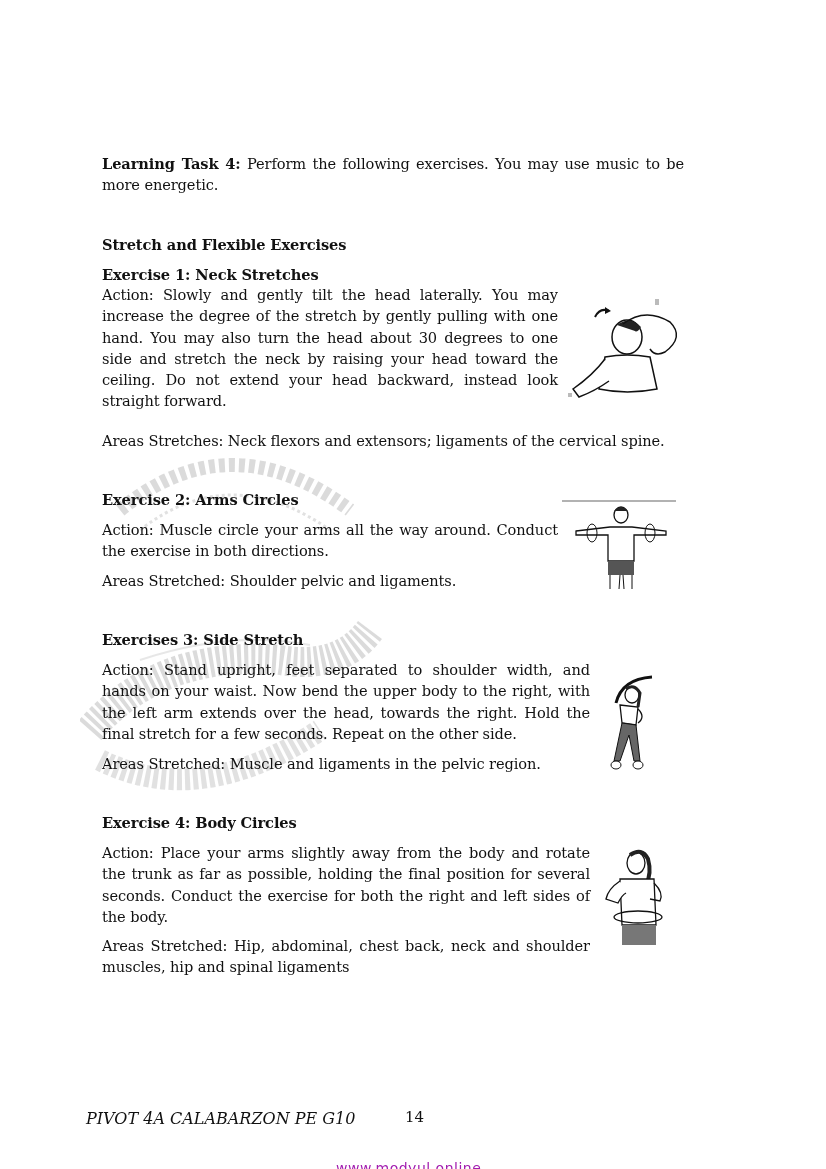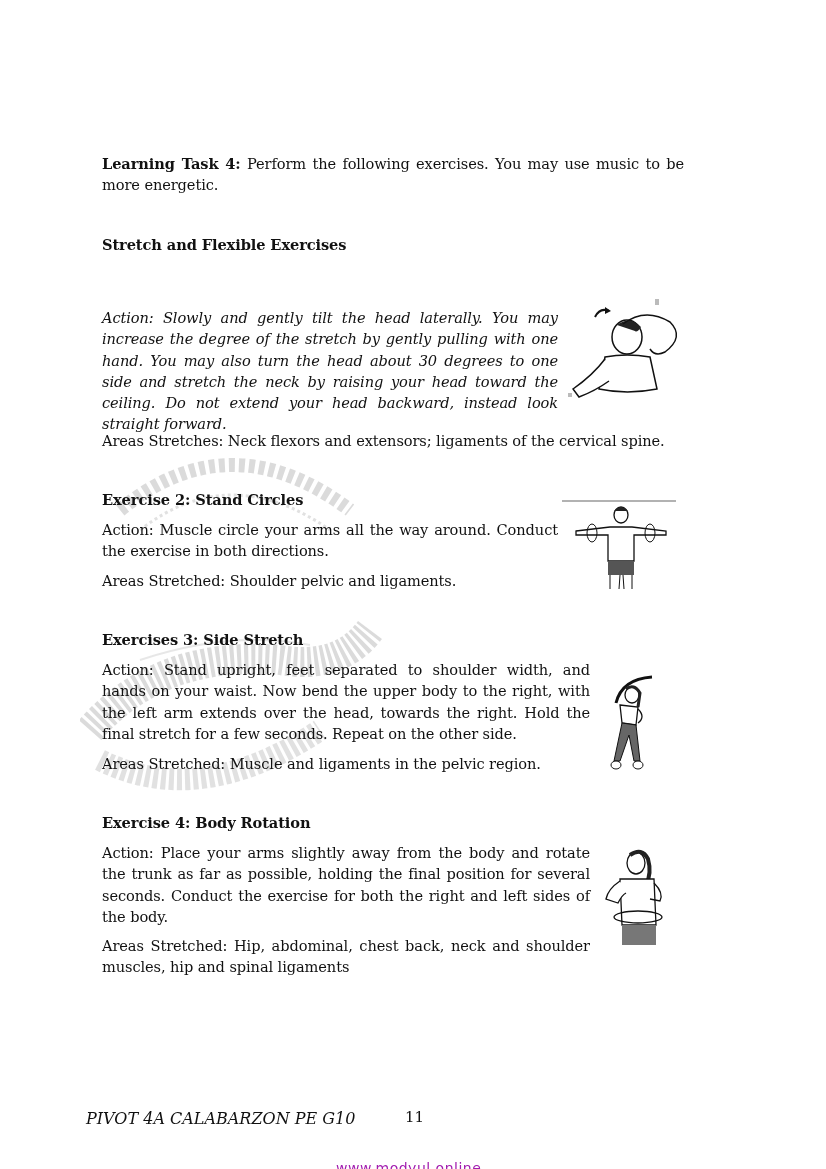--- a/index.html
+++ b/index.html
@@ -28,37 +28,38 @@
     <path d="M20 330 Q120 380 240 300" fill="none" stroke="#aaa" stroke-width="22" stroke-dasharray="5 3"></path>
     <path d="M60 230 Q150 200 230 215" fill="none" stroke="#bbb" stroke-width="2"></path>
   </svg>
 
   <div class="abs txt just" style="left:102px; top:118px; width:582px;">
     <span class="bold">Learning Task 4:</span><span> Perform the following exercises. You may use music to be more energetic.</span>
   </div>
 
   <div class="abs txt bold" style="left:102px; top:199px;">Stretch and Flexible Exercises</div>
 
-  <div class="abs txt just" style="left:102px; top:272px; width:456px;font-style:italic;">Action: Slowly and gently tilt the head laterally. You may increase the degree of the stretch by gently pulling with one hand. You may also turn the head about 30 degrees to one side and stretch the neck by raising your head toward the ceiling. Do not extend your head backward, instead look straight forward.</div>
+  <div class="abs txt bold" style="left:102px; top:229px;">Exercise 1: Neck Stretches</div>
+  <div class="abs txt just" style="left:102px; top:249px; width:456px;">Action: Slowly and gently tilt the head laterally. You may increase the degree of the stretch by gently pulling with one hand. You may also turn the head about 30 degrees to one side and stretch the neck by raising your head toward the ceiling. Do not extend your head backward, instead look straight forward.</div>
   <div class="abs txt" style="left:102px; top:395px; width:600px; white-space:nowrap;">Areas Stretches: Neck flexors and extensors; ligaments of the cervical spine.</div>
   <div class="abs illus" style="left:565px; top:262px;">
     <svg width="120" height="110" viewBox="0 0 120 110">
       <path d="M30 20 Q35 10 44 14" fill="none" stroke="#111" stroke-width="2"></path>
       <path d="M40 10 L46 14 L40 17 Z" fill="#111"></path>
       <ellipse cx="62" cy="40" rx="15" ry="17" fill="#fff" stroke="#111" stroke-width="1.5"></ellipse>
       <path d="M52 28 Q65 18 76 30 Q72 36 70 34" fill="#222"></path>
       <path d="M58 27 Q80 10 105 25 Q120 40 100 55 Q90 60 85 52" fill="none" stroke="#111" stroke-width="1.5"></path>
       <path d="M40 60 Q62 56 85 60 L92 92 Q62 98 34 92 Z" fill="#fff" stroke="#111" stroke-width="1.5"></path>
       <path d="M40 62 Q28 78 8 92 L14 100 Q30 94 44 84" fill="#fff" stroke="#111" stroke-width="1.5"></path>
       <rect x="90" y="2" width="4" height="6" fill="#bbb"></rect>
       <rect x="3" y="96" width="4" height="4" fill="#bbb"></rect>
     </svg>
   </div>
 
-  <div class="abs txt bold" style="left:102px; top:454px;">Exercise 2: Stand Circles</div>
+  <div class="abs txt bold" style="left:102px; top:454px;">Exercise 2: Arms Circles</div>
   <div class="abs txt just" style="left:102px; top:484px; width:456px;">Action: Muscle circle your arms all the way around. Conduct the exercise in both directions.</div>
   <div class="abs txt" style="left:102px; top:535px; width:456px;">Areas Stretched: Shoulder pelvic and ligaments.</div>
   <div class="abs illus" style="left:562px; top:464px;">
     <svg width="118" height="92" viewBox="0 0 118 92">
       <line x1="0" y1="2" x2="114" y2="2" stroke="#999" stroke-width="1.5"></line>
       <ellipse cx="59" cy="16" rx="7" ry="8" fill="#fff" stroke="#111" stroke-width="1.3"></ellipse>
       <path d="M52 12 Q59 4 66 12" fill="#222"></path>
       <path d="M14 32 L48 28 L70 28 L104 32 L104 36 L72 36 L72 62 L46 62 L46 36 L14 36 Z" fill="#fff" stroke="#111" stroke-width="1.3"></path>
       <ellipse cx="30" cy="34" rx="5" ry="9" fill="none" stroke="#111" stroke-width="1"></ellipse>
       <ellipse cx="88" cy="34" rx="5" ry="9" fill="none" stroke="#111" stroke-width="1"></ellipse>
@@ -79,32 +80,32 @@
       <ellipse cx="30" cy="22" rx="7" ry="8" fill="#fff" stroke="#111" stroke-width="1.3"></ellipse>
       <path d="M24 16 Q32 10 38 20 L36 34" fill="none" stroke="#222" stroke-width="3"></path>
       <path d="M18 32 L36 34 L34 52 L20 50 Z" fill="#fff" stroke="#111" stroke-width="1.3"></path>
       <path d="M36 36 Q44 44 36 50" fill="none" stroke="#111" stroke-width="1.3"></path>
       <path d="M20 50 L34 52 L38 88 L32 88 L27 62 L18 88 L12 88 Z" fill="#666" stroke="#111" stroke-width="1"></path>
       <ellipse cx="14" cy="92" rx="5" ry="4" fill="#fff" stroke="#111"></ellipse>
       <ellipse cx="36" cy="92" rx="5" ry="4" fill="#fff" stroke="#111"></ellipse>
     </svg>
   </div>
 
-  <div class="abs txt bold" style="left:102px; top:777px;">Exercise 4: Body Rotation</div>
+  <div class="abs txt bold" style="left:102px; top:777px;">Exercise 4: Body Circles</div>
   <div class="abs txt just" style="left:102px; top:807px; width:488px;">Action: Place your arms slightly away from the body and rotate the trunk as far as possible, holding the final position for several seconds. Conduct the exercise for both the right and left sides of the body.</div>
   <div class="abs txt just" style="left:102px; top:900px; width:488px;">Areas Stretched: Hip, abdominal, chest back, neck and shoulder muscles, hip and spinal ligaments</div>
   <div class="abs illus" style="left:598px; top:810px;">
     <svg width="80" height="100" viewBox="0 0 80 100">
       <ellipse cx="38" cy="18" rx="9" ry="11" fill="#fff" stroke="#111" stroke-width="1.3"></ellipse>
       <path d="M32 10 Q44 2 50 14 Q54 28 48 40" fill="none" stroke="#222" stroke-width="4"></path>
       <path d="M22 34 L56 34 L58 80 L24 80 Z" fill="#fff" stroke="#111" stroke-width="1.3"></path>
       <path d="M22 36 Q10 44 8 54 L20 58 Q24 50 28 48" fill="#fff" stroke="#111" stroke-width="1.3"></path>
       <path d="M56 38 Q66 48 62 56 L52 54" fill="none" stroke="#111" stroke-width="1.3"></path>
       <ellipse cx="40" cy="72" rx="24" ry="6" fill="none" stroke="#111" stroke-width="1.3"></ellipse>
       <path d="M24 80 L58 80 L58 100 L24 100 Z" fill="#777"></path>
     </svg>
   </div>
 
   <div class="abs footer-left" style="left:86px; top:1074px;">PIVOT 4A CALABARZON PE G10</div>
-  <div class="abs footer-num" style="left:405px; top:1073px;">11</div>
+  <div class="abs footer-num" style="left:405px; top:1073px;">14</div>
   <div class="abs site" style="left:336px; top:1125px;">www.modyul.online</div>
 
 </div>
 
 </body></html>

